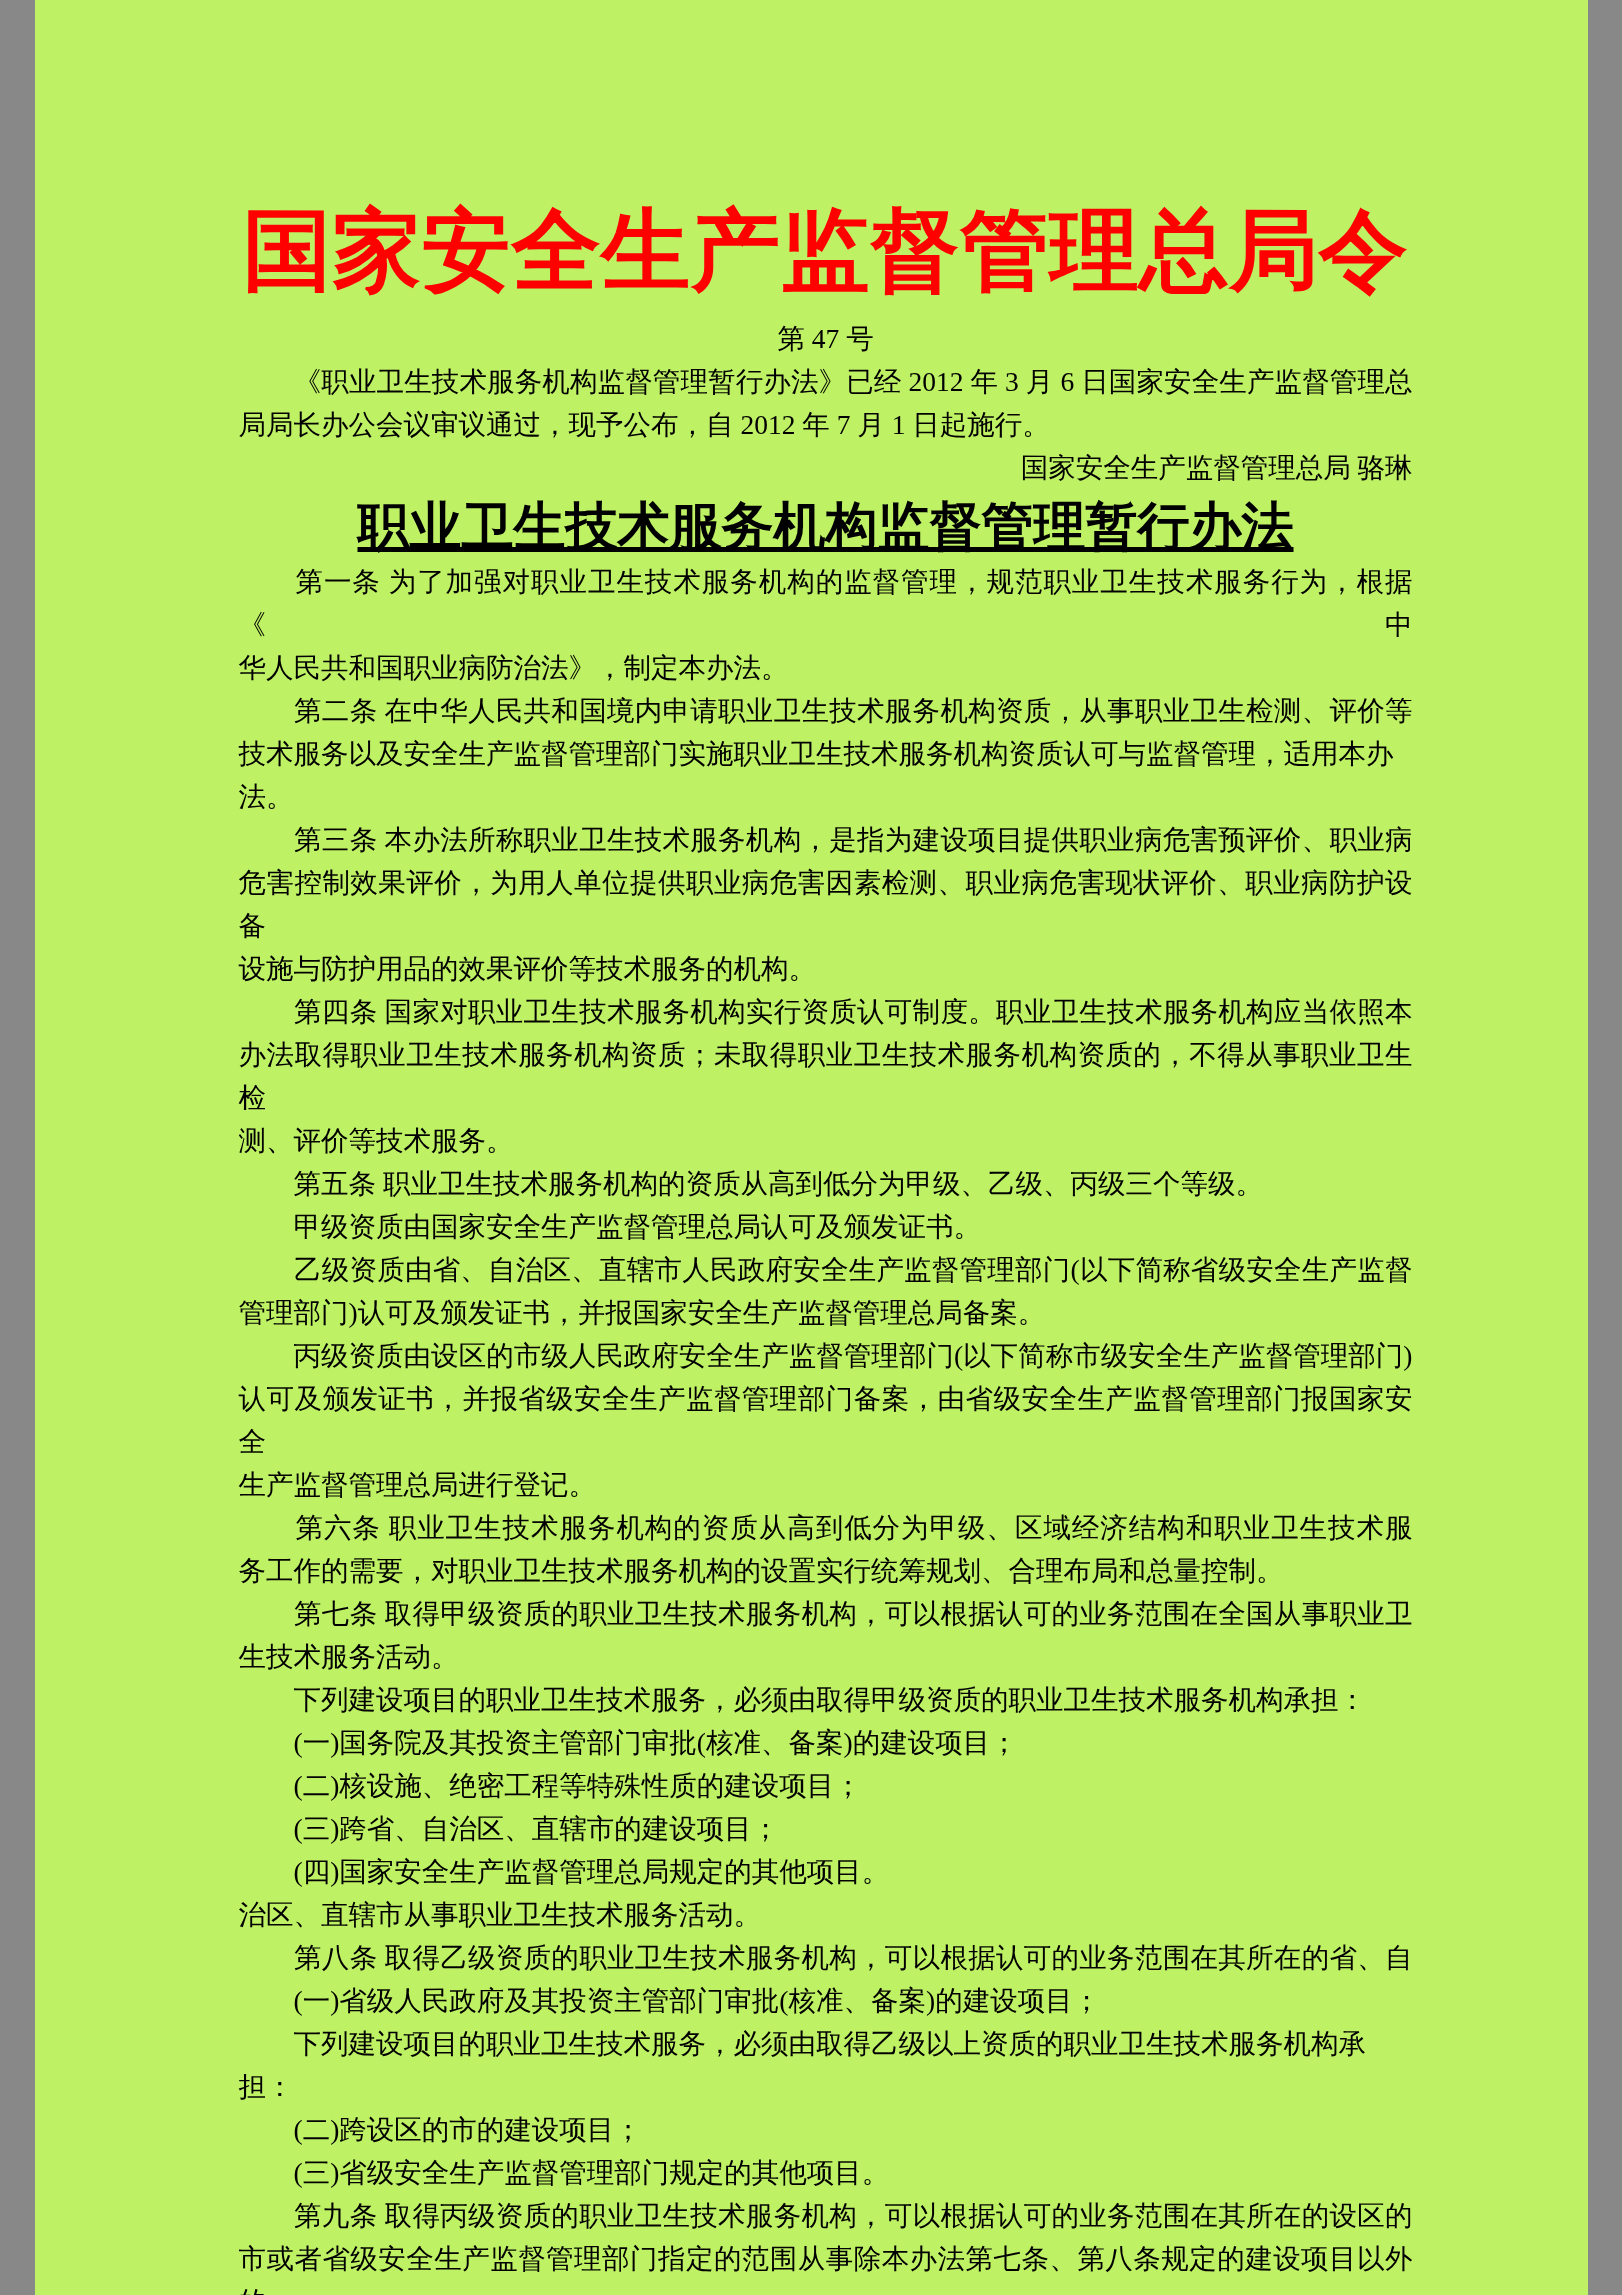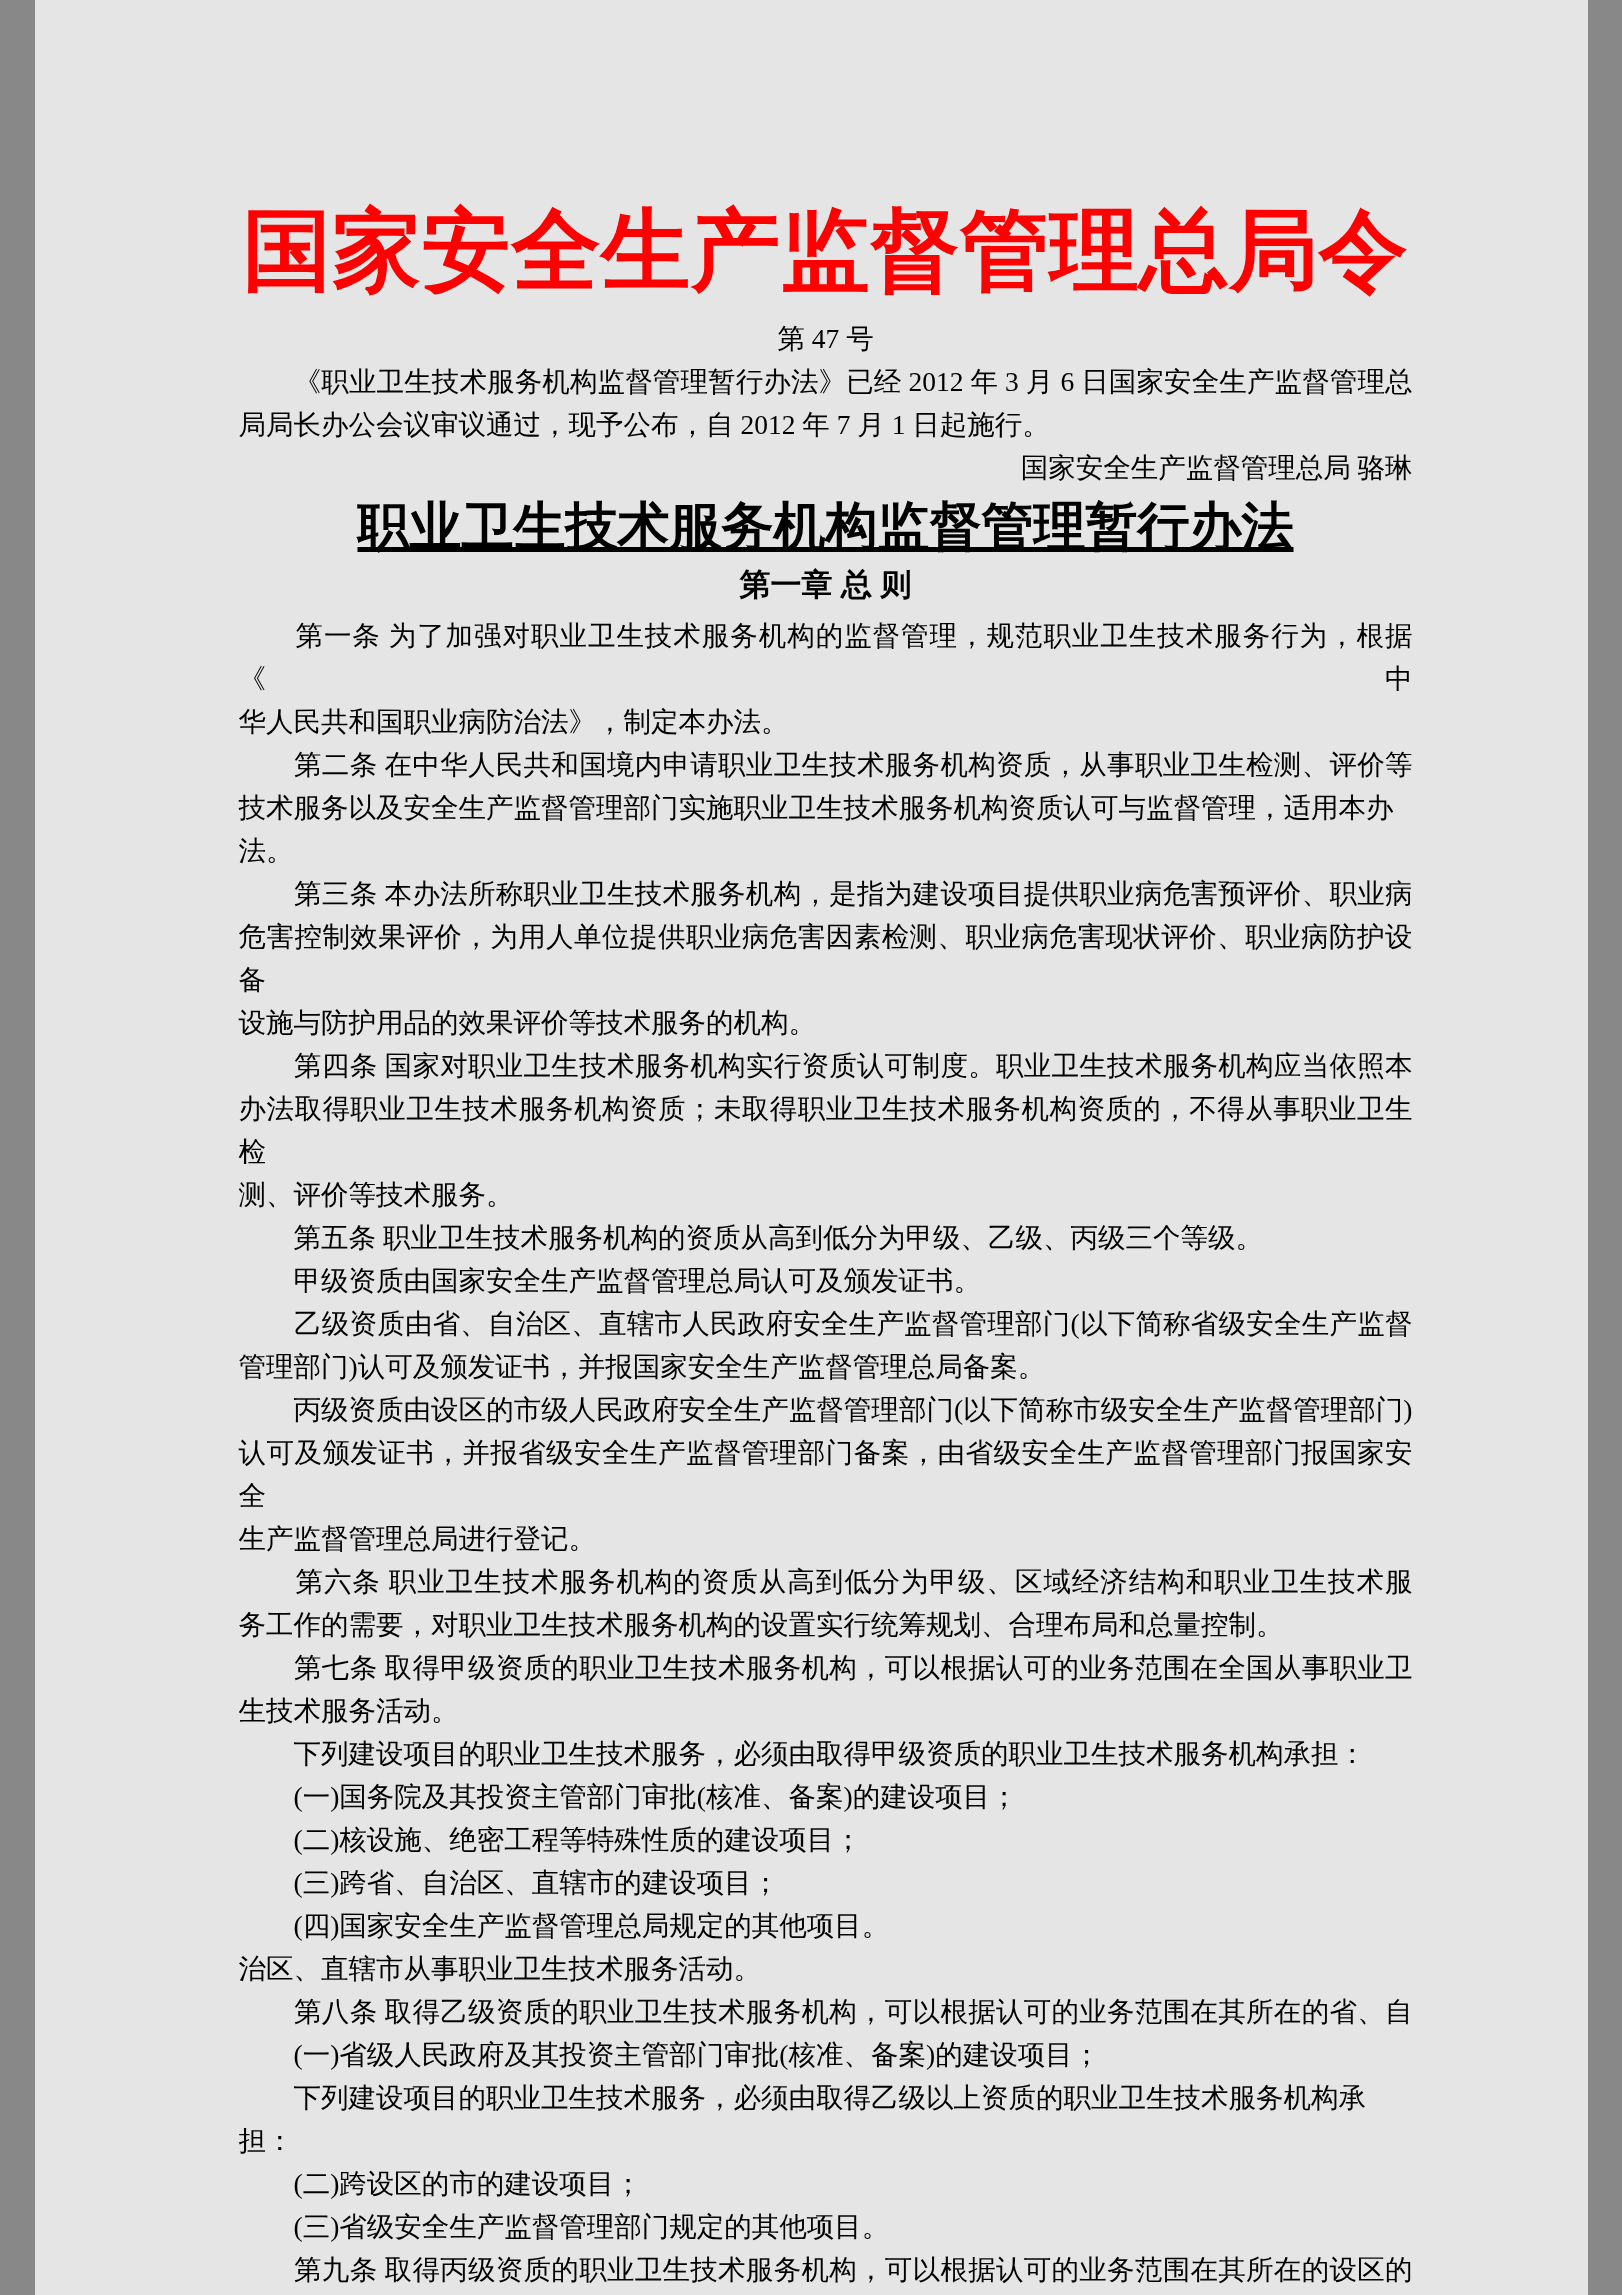--- a/index.html
+++ b/index.html
@@ -1,21 +1,21 @@
 <!DOCTYPE html>
 <html lang="zh" style="font-size:10.5px"><head>
 <meta charset="utf-8">
 <style>
   html,body { margin:0; padding:0; background:#888; }
   .page {
     position:relative;
     width:1553px;
     height:2295px;
     margin:0 auto;
-    background:#e5e5e5;
+    background:#bef264;
     overflow:hidden;
     font-family:"Liberation Serif","DejaVu Serif",serif;
     color:#000000;
   }
   .content {
     box-sizing:border-box;
     width:100%;
     height:100%;
     padding:195px 175px 0 204px;
   }
@@ -77,21 +77,20 @@
     <div id="preamble">
         <div class="line jf">　　《职业卫生技术服务机构监督管理暂行办法》已经 2012 年 3 月 6 日国家安全生产监督管理总</div>
         <div class="line">局局长办公会议审议通过，现予公布，自 2012 年 7 月 1 日起施行。</div>
       </div>
 
     <div class="line right">国家安全生产监督管理总局 骆琳</div>
 
 
     <h2 class="law-title">职业卫生技术服务机构监督管理暂行办法</h2>
 
-    <h3 class="chapter">第一章 总 则</h3>
 
     <div id="doc-body">
         <div class="paragraph">
           <div class="line jf">　　第一条 为了加强对职业卫生技术服务机构的监督管理，规范职业卫生技术服务行为，根据《中</div>
           <div class="line">华人民共和国职业病防治法》，制定本办法。</div>
         </div>
         <div class="paragraph">
           <div class="line jf">　　第二条 在中华人民共和国境内申请职业卫生技术服务机构资质，从事职业卫生检测、评价等</div>
           <div class="line">技术服务以及安全生产监督管理部门实施职业卫生技术服务机构资质认可与监督管理，适用本办法。</div>
         </div>

